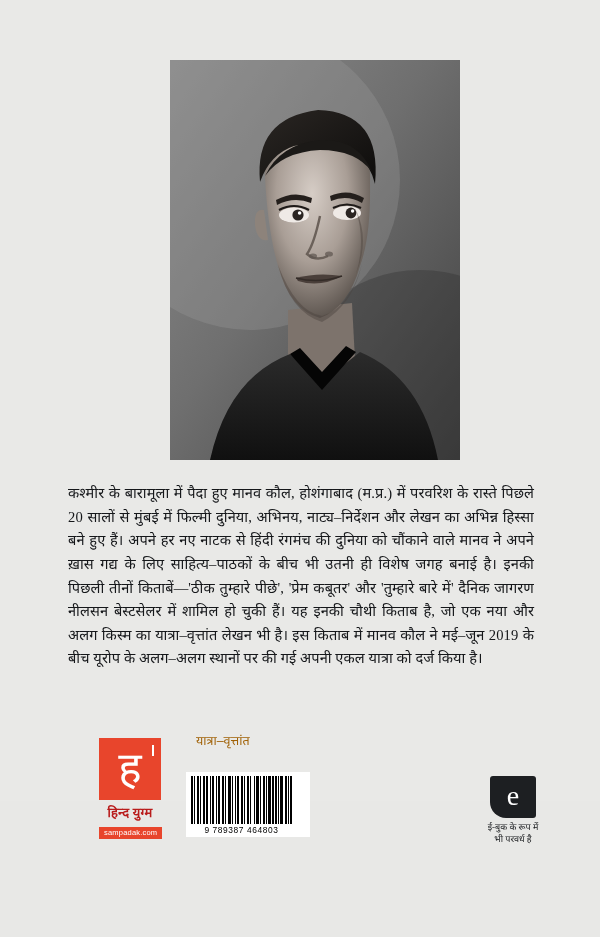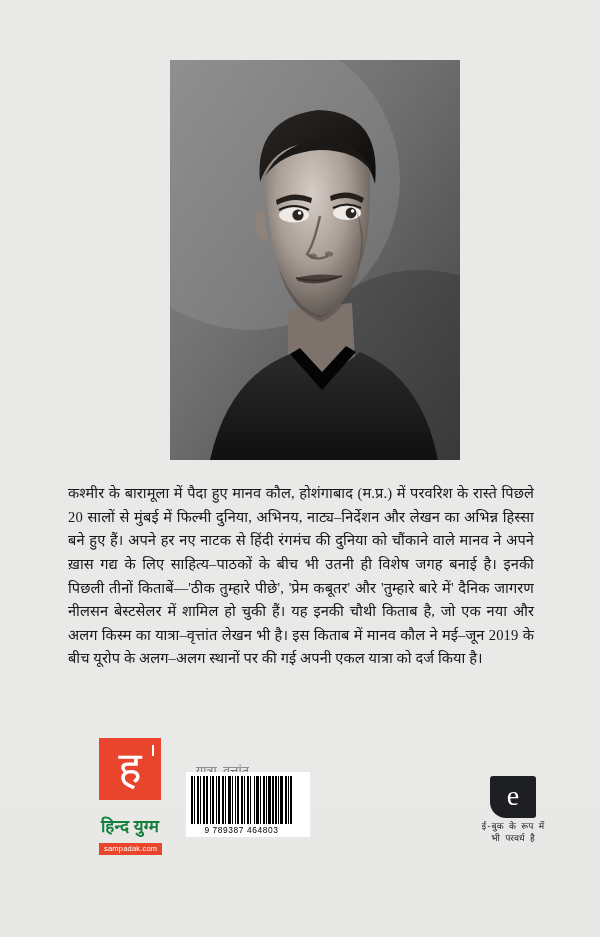--- a/index.html
+++ b/index.html
@@ -82,46 +82,46 @@
   }
   .logo-mark .tick {
     position: absolute;
     right: 7px;
     top: 7px;
     width: 2px;
     height: 11px;
     background: #ffffff;
   }
   .logo-name {
-    margin-top: 14px;
-    font-family: "Liberation Serif", serif;
-    font-size: 17px;
+    margin-top: 3px;
+    font-family: "Liberation Serif", serif;
+    font-size: 13px;
     font-weight: bold;
-    color: #15803d;
+    color: #b91c1c;
     letter-spacing: 0.2px;
   }
   .logo-url {
     margin-top: 2px;
     display: inline-block;
     background: #e8452c;
     color: #ffffff;
     font-family: "Liberation Sans", sans-serif;
     font-size: 7.5px;
     padding: 1px 5px 2px 5px;
     letter-spacing: 0.2px;
   }
 
   
   .genre {
     position: absolute;
     left: 196px;
-    top: 36px;
-    font-family: Liberation Serif, serif;
+    top: 6px;
+    font-family: Liberation Sans, sans-serif;
     font-size: 12.5px;
-    color: #737373;
+    color: #a16207;
   }
 
   
   .barcode {
     position: absolute;
     left: 186px;
     top: 46px;
     width: 124px;
     background: #ffffff;
     padding: 4px 18px 2px 5px;
@@ -176,21 +176,21 @@
     top: 0;
     width: 46px;
     height: 42px;
     color: #ffffff;
     font-family: "Liberation Serif", serif;
     font-size: 28px;
     line-height: 40px;
     text-align: center;
   }
   .ebook-cap1, .ebook-cap2 {
-    font-family: Liberation Mono, monospace;
+    font-family: Liberation Serif, serif;
     font-size: 9px;
     color: #1a1c1f;
     line-height: 1.3;
   }
   .ebook-cap1 { margin-top: 4px; }
 
   
   .email {
     position: absolute;
     left: 99px;

